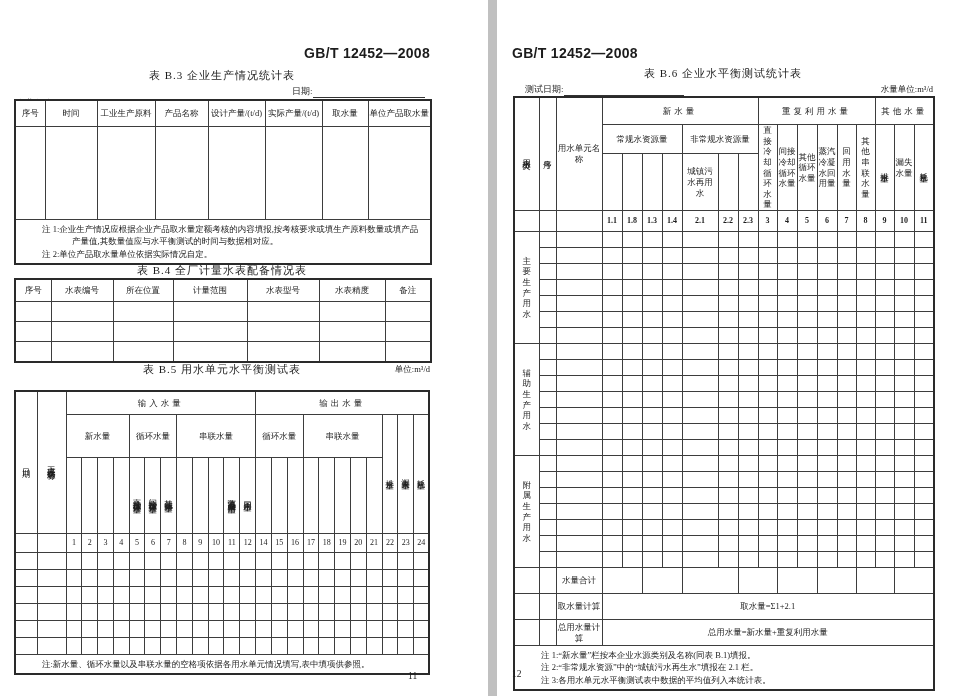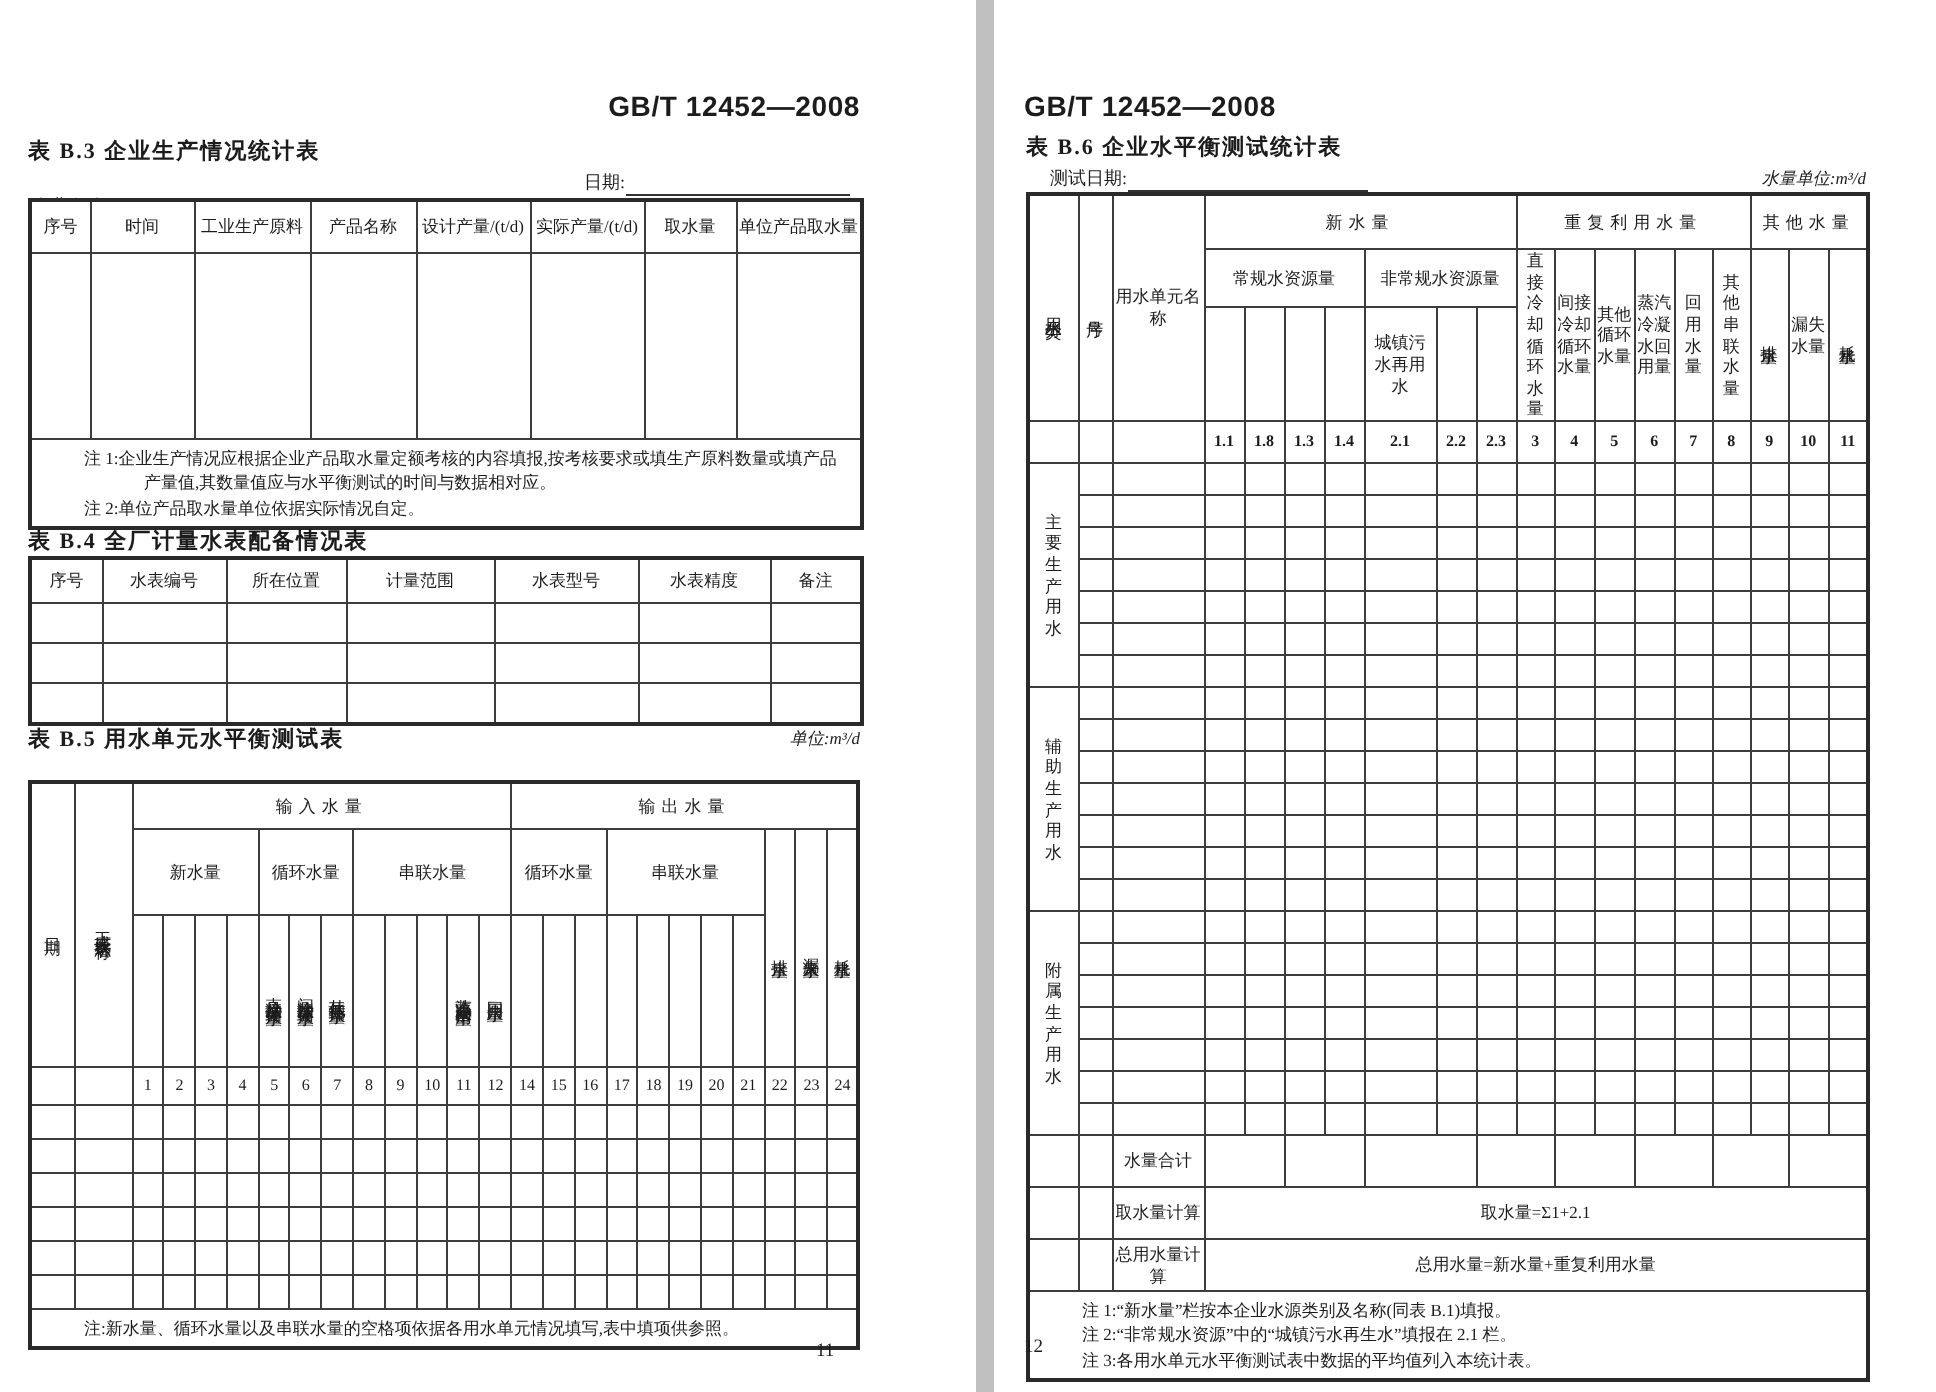--- a/index.html
+++ b/index.html
@@ -14,29 +14,29 @@
   .page-right { left:497px; width:471px; }
   .gutter { position:absolute; top:0; bottom:0; left:488px; width:9px; background:#c0c0c0; }
 
   .doc-code {
     position:absolute; top:45px; font-weight:bold; font-size:14px;
     letter-spacing:0.3px; font-family:"Liberation Sans","DejaVu Sans",sans-serif;
   }
   .page-left  .doc-code { right:58px; }
   .page-right .doc-code { left:15px; }
 
-  .tbl-title { position:absolute; font-weight:bold; font-size:11px; letter-spacing:1px; }
+  .tbl-title { position:absolute; text-align:center; font-weight:normal; font-size:11px; letter-spacing:1px; }
   .page-left .tbl-title { left:14px; width:416px; }
   .page-right .tbl-title { left:16px; width:420px; }
 
   .form-line { position:absolute; font-size:9px; }
   .blank { display:inline-block; border-bottom:1px solid #333; height:10px; vertical-align:bottom; }
   .w110 { width:110px; } .w112 { width:112px; } .w120 { width:120px; }
 
-  .unit-label { position:absolute; font-size:8.5px;font-style:italic; }
+  .unit-label { position:absolute; font-size:8.5px; }
 
   table.tbl {
     position:absolute; border-collapse:collapse; table-layout:fixed; background:#fff;
     border:2px solid #2a2a2a;
   }
   table.tbl td {
     border:1px solid #3d3d3d; font-size:8.5px; text-align:center; vertical-align:middle;
     padding:0 1px; line-height:1.25; overflow:hidden; word-break:break-all;
   }
   .grp { letter-spacing:3px; }

